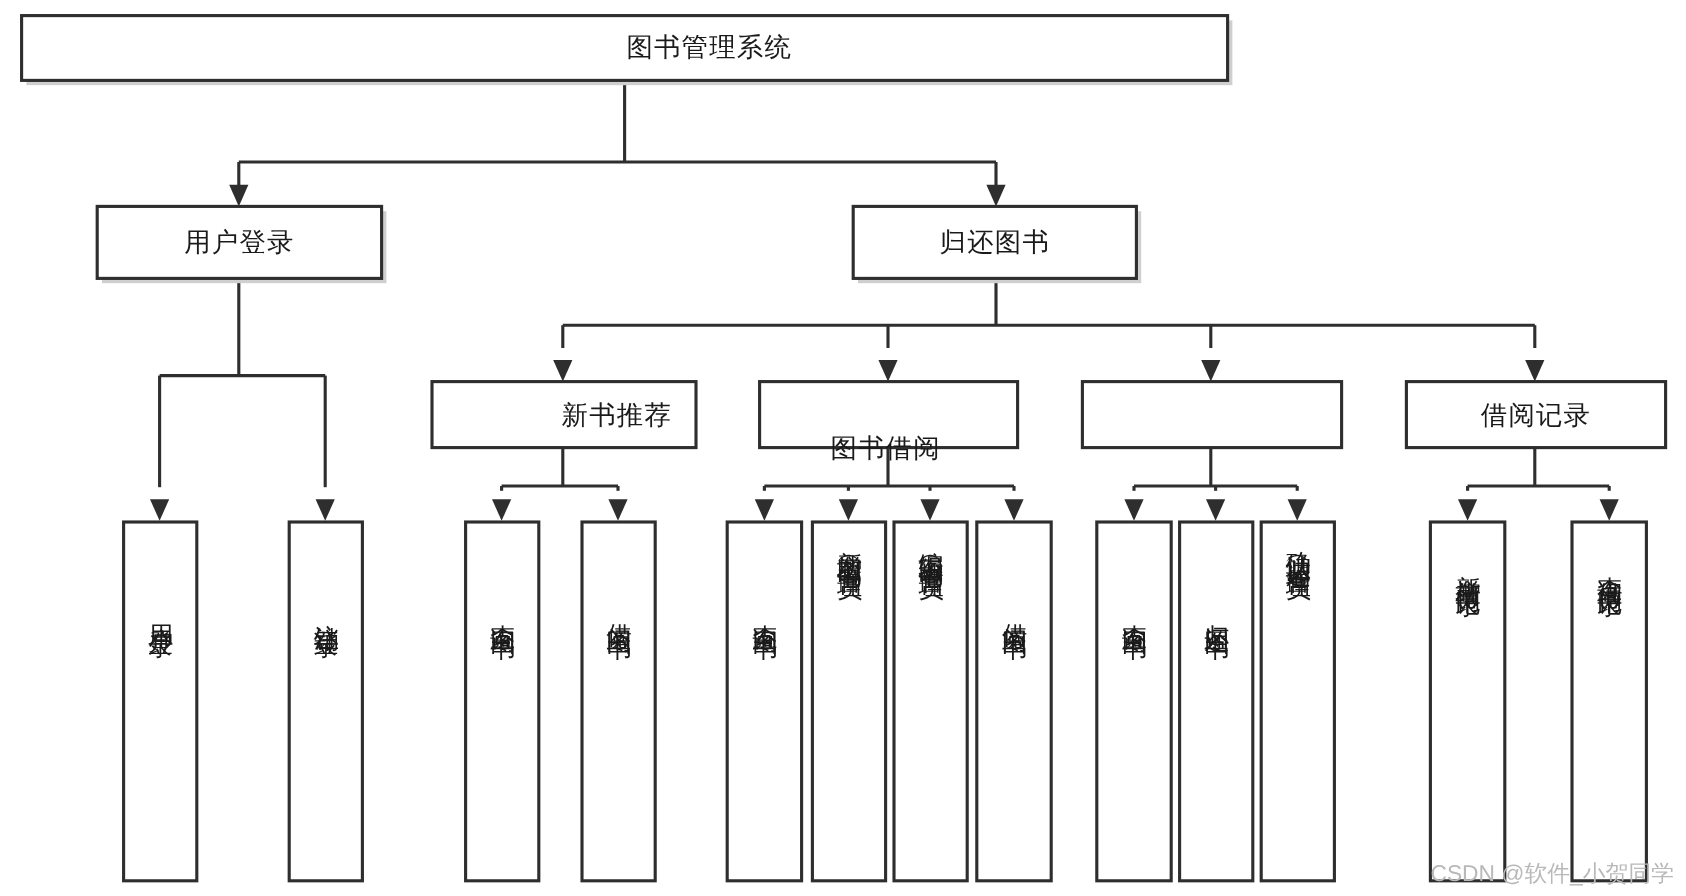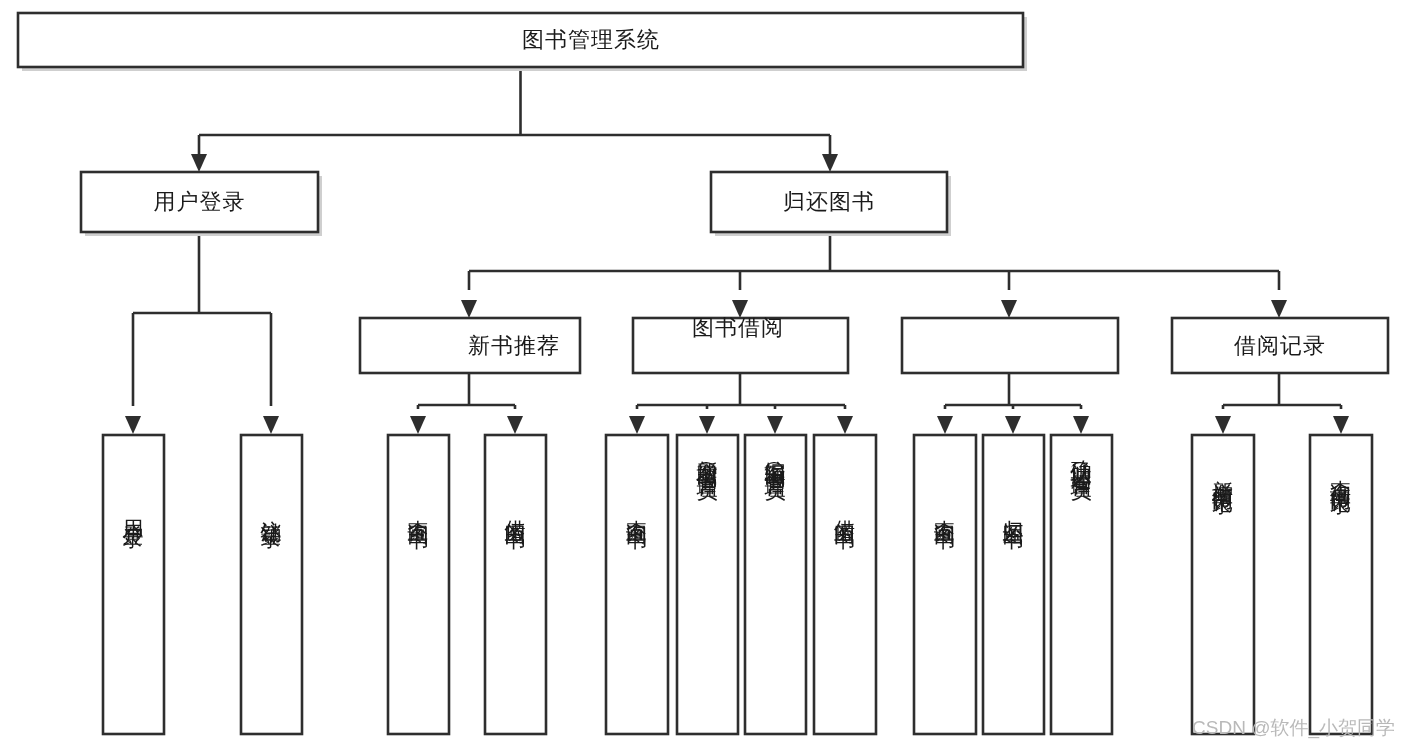--- a/index.html
+++ b/index.html
@@ -209,21 +209,21 @@
   </div>
 
   <div class="hlabel-wrap" style="left:711px; top:172px; width:236px; height:60px;">
     <span class="hlabel-text">归还图书</span>
   </div>
 
   <div class="hlabel-wrap" style="left:360px; top:318px; width:220px; height:55px;padding-left:44px;">
     <span class="hlabel-text">新书推荐</span>
   </div>
 
-  <div class="hlabel-wrap" style="left:633px; top:300px; width:210px; height:55px;">
+  <div class="hlabel-wrap" style="left:633px; top:334px; width:210px; height:55px;align-items:flex-end;">
     <span class="hlabel-text">图书借阅</span>
   </div>
 
 
   <div class="hlabel-wrap" style="left:1172px; top:318px; width:216px; height:55px;">
     <span class="hlabel-text">借阅记录</span>
   </div>
 
   <div class="vlabel-wrap" style="left:103px; top:435px; width:61px; height:299px; padding-top:68px;">
     <span class="vlabel-text">用户登录</span>

